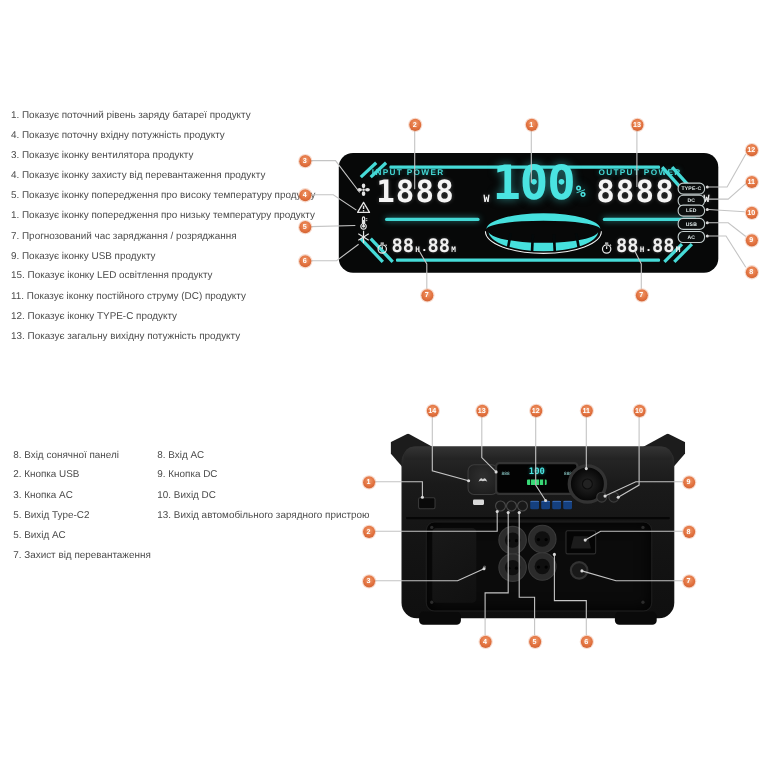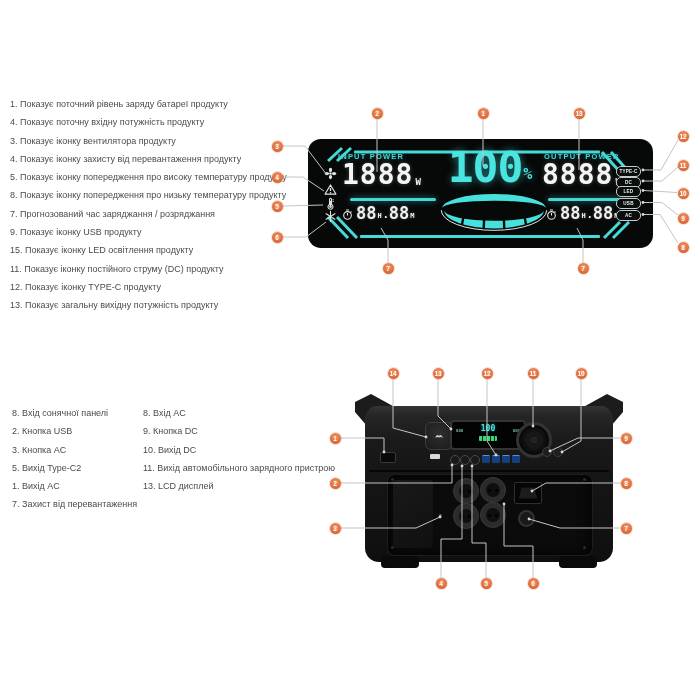--- a/index.html
+++ b/index.html
@@ -13,29 +13,29 @@
   .dev-list1 p,.dev-list2 p{margin:0;font-size:9px;line-height:18.3px;color:#4b4b4b;white-space:nowrap;}
   
   .lcd{position:absolute;left:308px;top:139px;width:345px;height:109px;background:#070808;
        border-radius:13px;z-index:1;}
   .lcd svg.frame{position:absolute;left:0;top:0;}
   .icn{position:absolute;width:13px;height:13px;}
   .lbl{position:absolute;font-size:7.5px;font-weight:bold;letter-spacing:1.2px;color:#43d8d5;
        text-shadow:0 0 5px rgba(67,216,213,.5);white-space:nowrap;}
   .val{position:absolute;display:flex;align-items:flex-end;color:#f5f5f5;
        font-family:"DejaVu Sans Mono",monospace;font-weight:bold;
-       text-shadow:0 0 4px rgba(255,255,255,.25);}
+       text-shadow:0 0 4px rgba(255,255,255,.25);gap:24px;}
   .val .digits{font-size:28px;line-height:.92;letter-spacing:1px;}
   .val .unit{font-size:9px;margin-left:2px;padding-bottom:1px;}
   .uline{position:absolute;height:3px;background:#43d8d5;border-radius:2px;
          box-shadow:0 0 6px rgba(67,216,213,.6);}
   .time{position:absolute;display:flex;align-items:flex-end;color:#f0f0f0;
         font-family:"DejaVu Sans Mono",monospace;font-weight:bold;
         text-shadow:0 0 3px rgba(255,255,255,.25);}
-  .time .tnum{font-size:17px;line-height:.95;}
+  .time .tnum{font-size:17px;line-height:.95;margin-top:11px;}
   .time .tunit{font-size:7px;padding:0 1px 1px 1px;}
   .time .tsep{font-size:10px;padding-bottom:1px;}
   .time svg{margin:0 3px 1px 0;}
   .pct{position:absolute;left:132px;top:9px;width:100px;display:flex;justify-content:center;
        align-items:flex-end;color:#4ae4e1;font-family:"DejaVu Sans Mono",monospace;font-weight:bold;
        text-shadow:0 0 9px rgba(70,228,225,.55);}
   .pct .big{font-size:43px;line-height:.92;letter-spacing:-1px;}
   .pct .sign{font-size:15px;margin:0 0 5px 1px;}
   .ring{position:absolute;left:130px;top:53px;}
   .pill{position:absolute;left:308px;width:23px;height:9px;border:1px solid #c2cccc;border-radius:5px;
@@ -97,21 +97,21 @@
 <body>
 
 <div class="page">
 
   <section class="legend">
     <p>1. Показує поточний рівень заряду батареї продукту</p>
     <p>4. Показує поточну вхідну потужність продукту</p>
     <p>3. Показує іконку вентилятора продукту</p>
     <p>4. Показує іконку захисту від перевантаження продукту</p>
     <p>5. Показує іконку попередження про високу температуру продукту</p>
-    <p>8. Показує іконку попередження про низьку температуру продукту</p>
+    <p>1. Показує іконку попередження про низьку температуру продукту</p>
     <p>7. Прогнозований час заряджання / розряджання</p>
     <p>9. Показує іконку USB продукту</p>
     <p>15. Показує іконку LED освітлення продукту</p>
     <p>11. Показує іконку постійного струму (DC) продукту</p>
     <p>12. Показує іконку TYPE-C продукту</p>
     <p>13. Показує загальну вихідну потужність продукту</p>
   </section>
 
   <div class="lcd">
     <svg class="frame" width="345" height="109" viewBox="0 0 345 109">
@@ -222,29 +222,28 @@
     <div class="pill" style="top:47px">LED</div>
     <div class="pill" style="top:59px">USB</div>
     <div class="pill" style="top:71px">AC</div>
   </div>
 
   <section class="dev-list1">
     <p>8. Вхід сонячної панелі</p>
     <p>2. Кнопка USB</p>
     <p>3. Кнопка AC</p>
     <p>5. Вихід Type-C2</p>
-    <p>1. Вихід AC</p>
+    <p>5. Вихід AC</p>
     <p>7. Захист від перевантаження</p>
   </section>
   <section class="dev-list2">
     <p>8. Вхід AC</p>
     <p>9. Кнопка DC</p>
     <p>10. Вихід DC</p>
-    <p>11. Вихід автомобільного зарядного пристрою</p>
-    <p>13. LCD дисплей</p>
+    <p>13. Вихід автомобільного зарядного пристрою</p>
   </section>
 
   <div class="device">
     <div class="handle-l"></div>
     <div class="handle-r"></div>
     <div class="body"></div>
     <div class="topface"></div>
     <div class="foot" style="left:26px"></div>
     <div class="foot" style="left:204px"></div>
     <div class="divline"></div>

